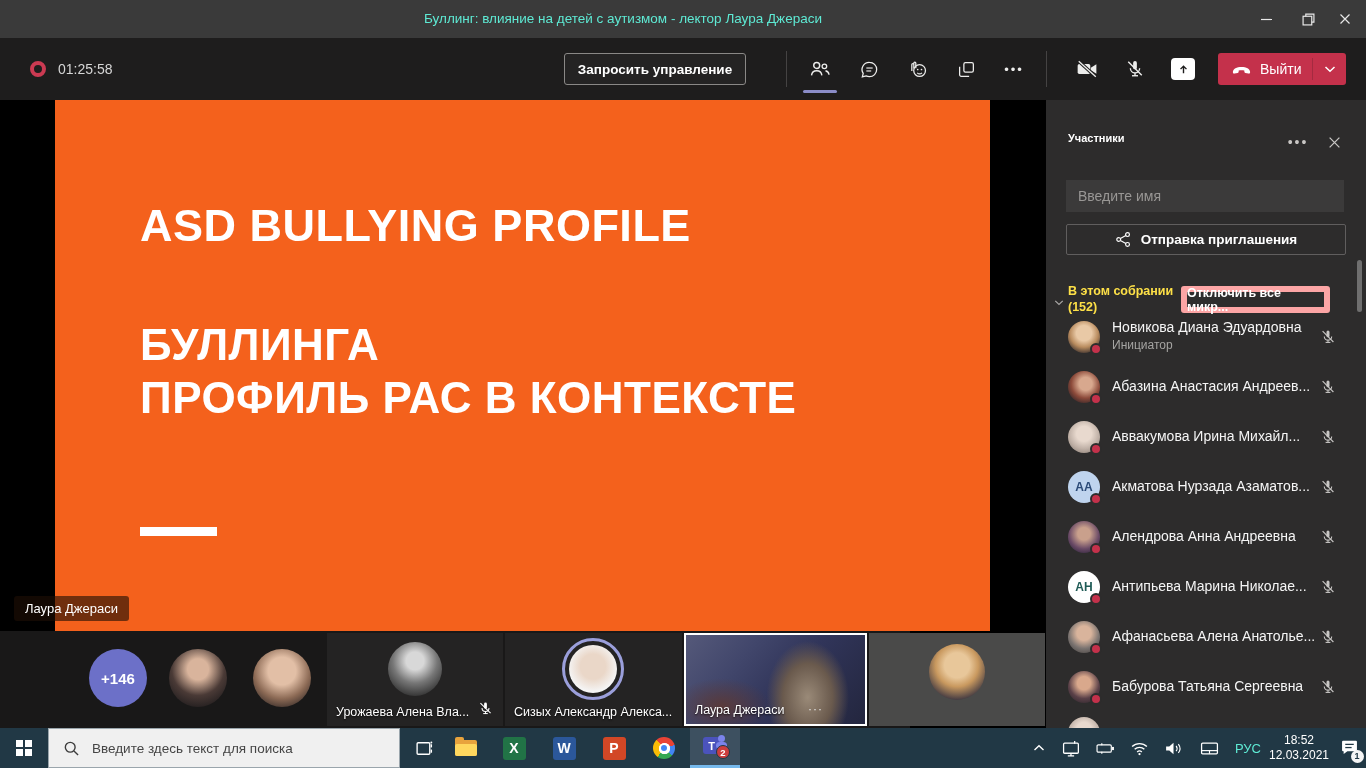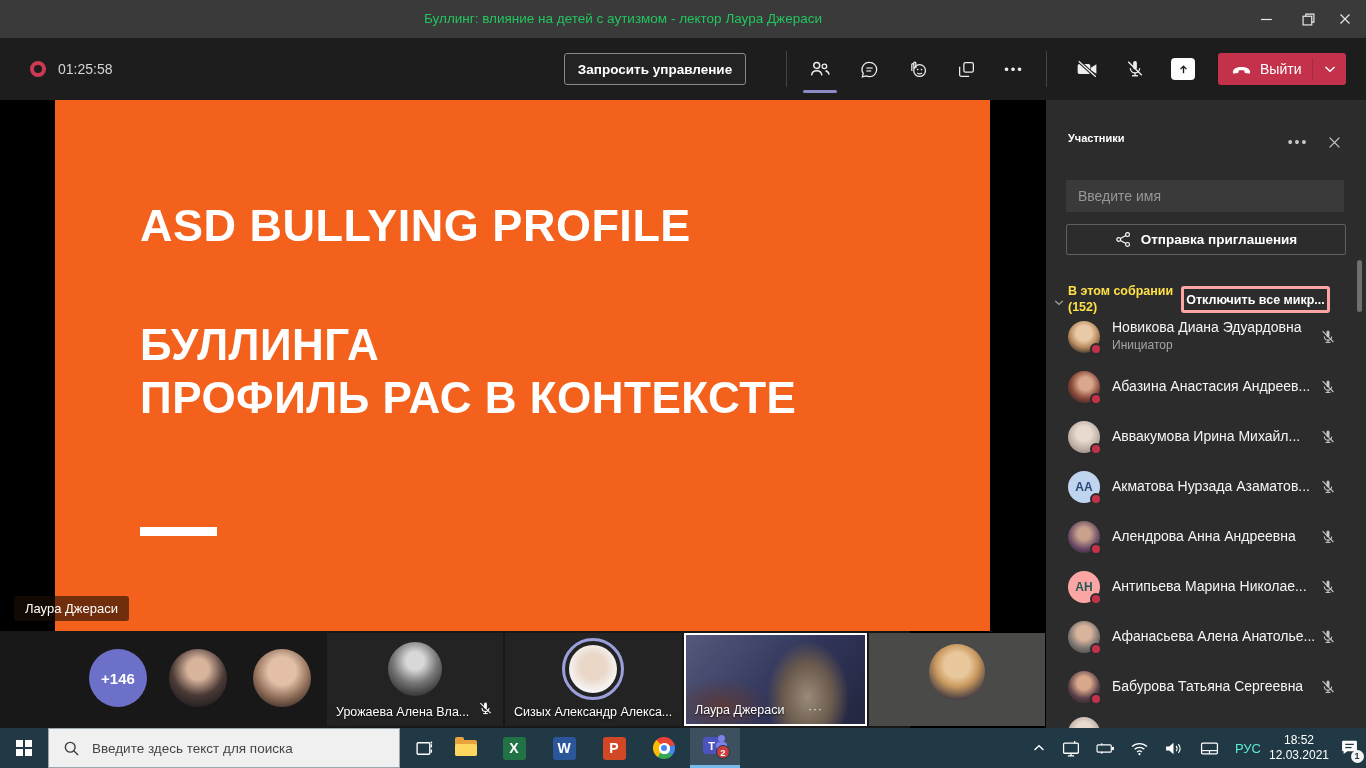--- a/index.html
+++ b/index.html
@@ -3,21 +3,21 @@
 <meta charset="utf-8">
 <style>
   * { margin:0; padding:0; box-sizing:border-box; }
   html,body { width:1366px; height:768px; overflow:hidden; background:#000;
     font-family:"Liberation Sans", sans-serif; }
   #app { position:relative; width:1366px; height:768px; background:#000; }
 
   
   .titlebar { position:absolute; left:0; top:0; width:1366px; height:38px; background:#3A3A3A; }
   .titlebar .title { position:absolute; left:0; right:120px; top:0; height:46px; line-height:38px;
-    text-align:center; color:#22c55e; font-size:13.5px; }
+    text-align:center; color:#5eead4; font-size:13.5px; }
   .winbtn { position:absolute; top:0; width:42px; height:38px; display:flex; align-items:center; justify-content:center; color:#E8E8E8; }
 
   
   .toolbar { position:absolute; left:0; top:38px; width:1366px; height:62px; background:#1E1D1D; }
   .rec-ring { position:absolute; left:30px; top:23px; width:16px; height:16px; border-radius:50%;
     border:4px solid #CB3A52; }
   .timer { position:absolute; left:58px; top:0; height:62px; line-height:62px; color:#D6D6D6; font-size:14px; }
   .req-btn { position:absolute; left:564px; top:15px; width:182px; height:32px; background:#242323;
     border:1px solid #8A8886; border-radius:3px; color:#FFFFFF; font-size:13.5px; font-weight:700;
     display:flex; align-items:center; justify-content:center; }
@@ -76,36 +76,36 @@
     display:flex; align-items:center; justify-content:center; }
   .panel-search { position:absolute; left:20px; top:80px; width:278px; height:32px; background:#3B3A3A; border:none;
     outline:none; color:#DADADA; font-size:14px; padding:0 12px; font-family:"Liberation Sans",sans-serif; }
   .panel-search::placeholder { color:#999795; }
   .invite-btn { position:absolute; left:20px; top:124px; width:280px; height:31px; background:transparent;
     border:1px solid #605E5E; border-radius:2px; color:#FFFFFF; font-size:13.5px; font-weight:700;
     display:flex; align-items:center; justify-content:center; gap:9px; }
   .sec-chev { position:absolute; left:8px; top:192px; color:#A8A6A4; }
   .sec-label { position:absolute; left:22px; top:183px; width:116px; color:#fde047; font-size:12.5px; line-height:16px; font-weight:700; }
   .muteall-btn { position:absolute; left:135px; top:186px; width:149px; height:27px; background:#2D2C2C;
-    border:3px solid #fca5a5; border-radius:3px; color:#FFFFFF; font-size:12.5px; font-weight:700;
+    border:6px solid #fca5a5; border-radius:3px; color:#FFFFFF; font-size:12.5px; font-weight:700;
     display:flex; align-items:center; justify-content:center; }
   .plist { position:absolute; left:0; top:212px; width:320px; }
   .prow { position:relative; height:50px; }
   .pav { position:absolute; left:22px; top:9px; width:32px; height:32px; border-radius:50%;
     display:flex; align-items:center; justify-content:center; font-size:12px; font-weight:700; }
   .pav .dot { position:absolute; right:-2px; bottom:-2px; width:12px; height:12px; border-radius:50%;
     background:#C4314B; border:2px solid #2D2C2C; }
   .p1 { background:radial-gradient(circle at 50% 38%, #E9C9A6 30%, #B98C5F 55%, #4A3B33 80%); }
   .p2 { background:radial-gradient(circle at 55% 40%, #D8A88E 25%, #8C4A3A 55%, #2E2226 85%); }
   .p3 { background:radial-gradient(circle at 50% 40%, #E8D9CE 30%, #BFB0A6 60%, #8C8078 90%); }
   .p5 { background:radial-gradient(circle at 50% 40%, #C9A08C 25%, #6A4A66 60%, #2A2238 90%); }
   .p7 { background:radial-gradient(circle at 50% 38%, #D9B49C 28%, #7A7370 60%, #4A4644 90%); }
   .p8 { background:radial-gradient(circle at 50% 38%, #D9A88C 26%, #5A4048 60%, #2E262C 90%); }
   .init-blue { background:#BFD4EE; color:#2B4A77; }
-  .init-teal { background:#fca5a5; color:#1F5B56; }
+  .init-teal { background:#ffffff; color:#1F5B56; }
   .pname { position:absolute; left:66px; top:16px; color:#F5F5F5; font-size:14px; white-space:nowrap; }
   .prow.has-role .pname { top:7px; }
   .prole { position:absolute; left:66px; top:26px; color:#A5A4A2; font-size:12px; }
   .pmic { position:absolute; right:30px; top:17px; color:#C8C6C4; }
   .prow-partial { position:relative; height:20px; }
   .panel-scroll { position:absolute; left:311px; top:160px; width:5px; height:52px; background:#6F6F6F; border-radius:3px; }
 
   
   .taskbar { position:absolute; left:0; top:728px; width:1366px; height:40px; background:#213845; }
   .start-btn { position:absolute; left:0; top:0; width:48px; height:40px; display:flex; align-items:center; justify-content:center; }

